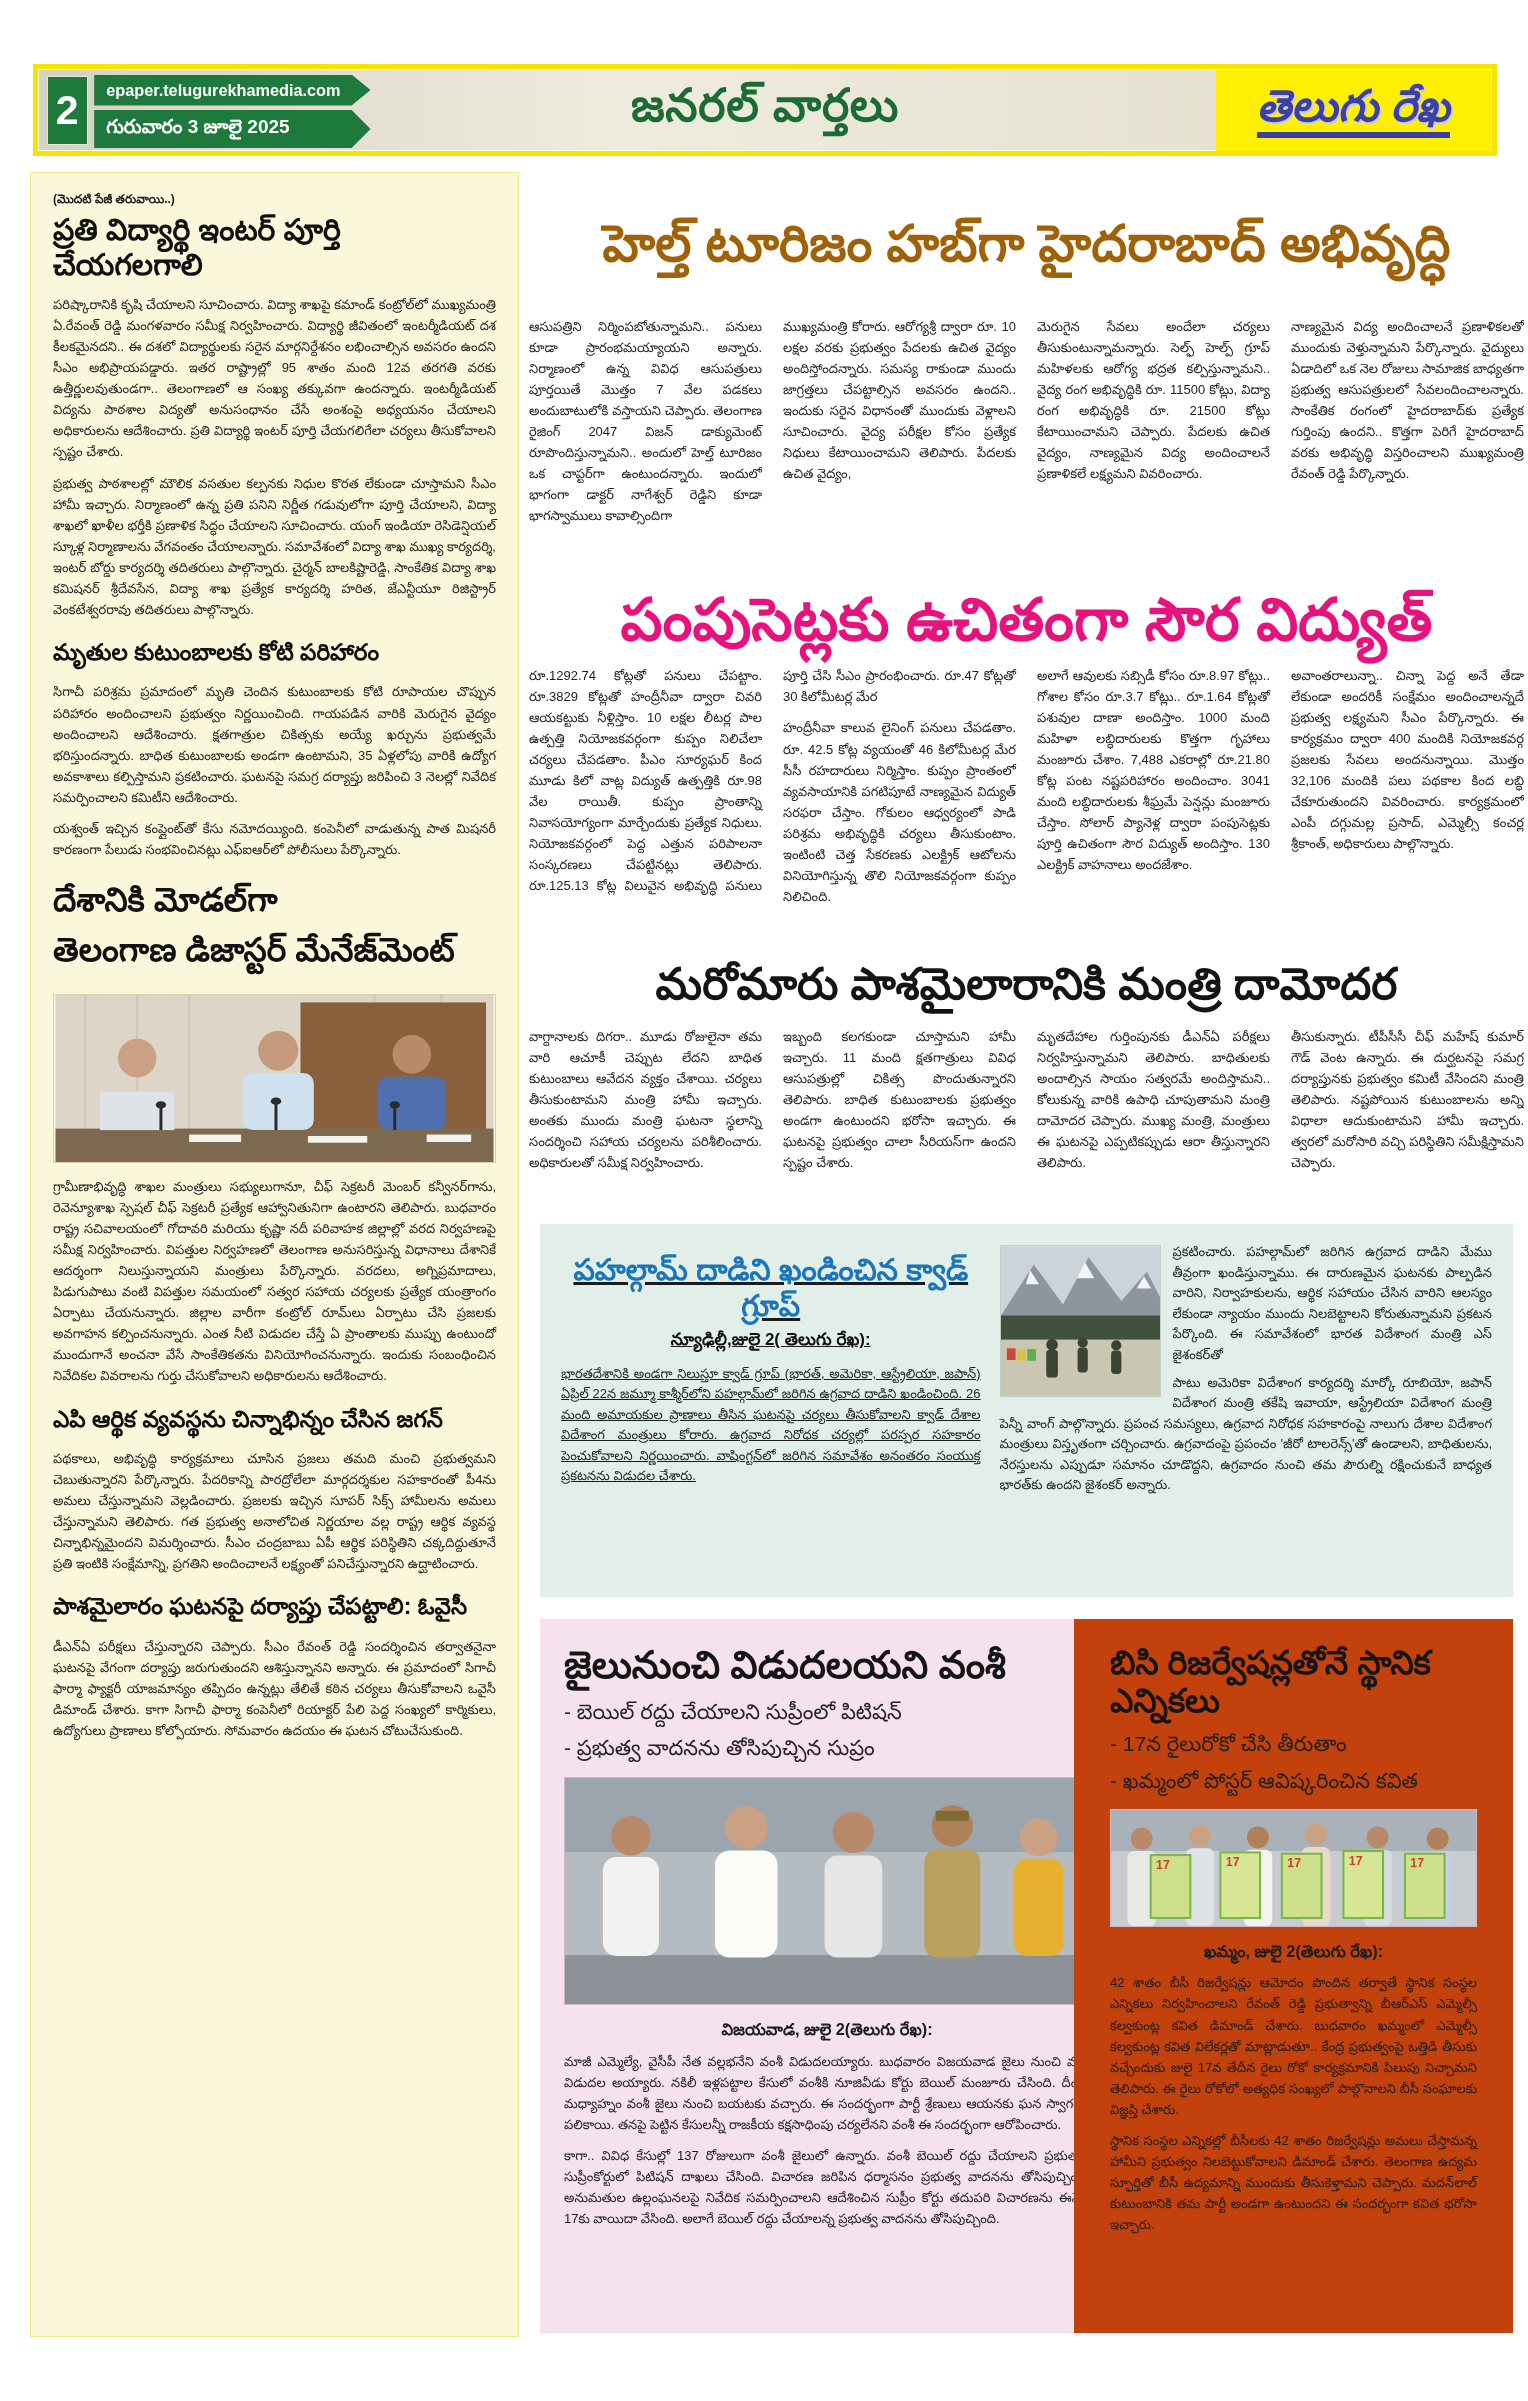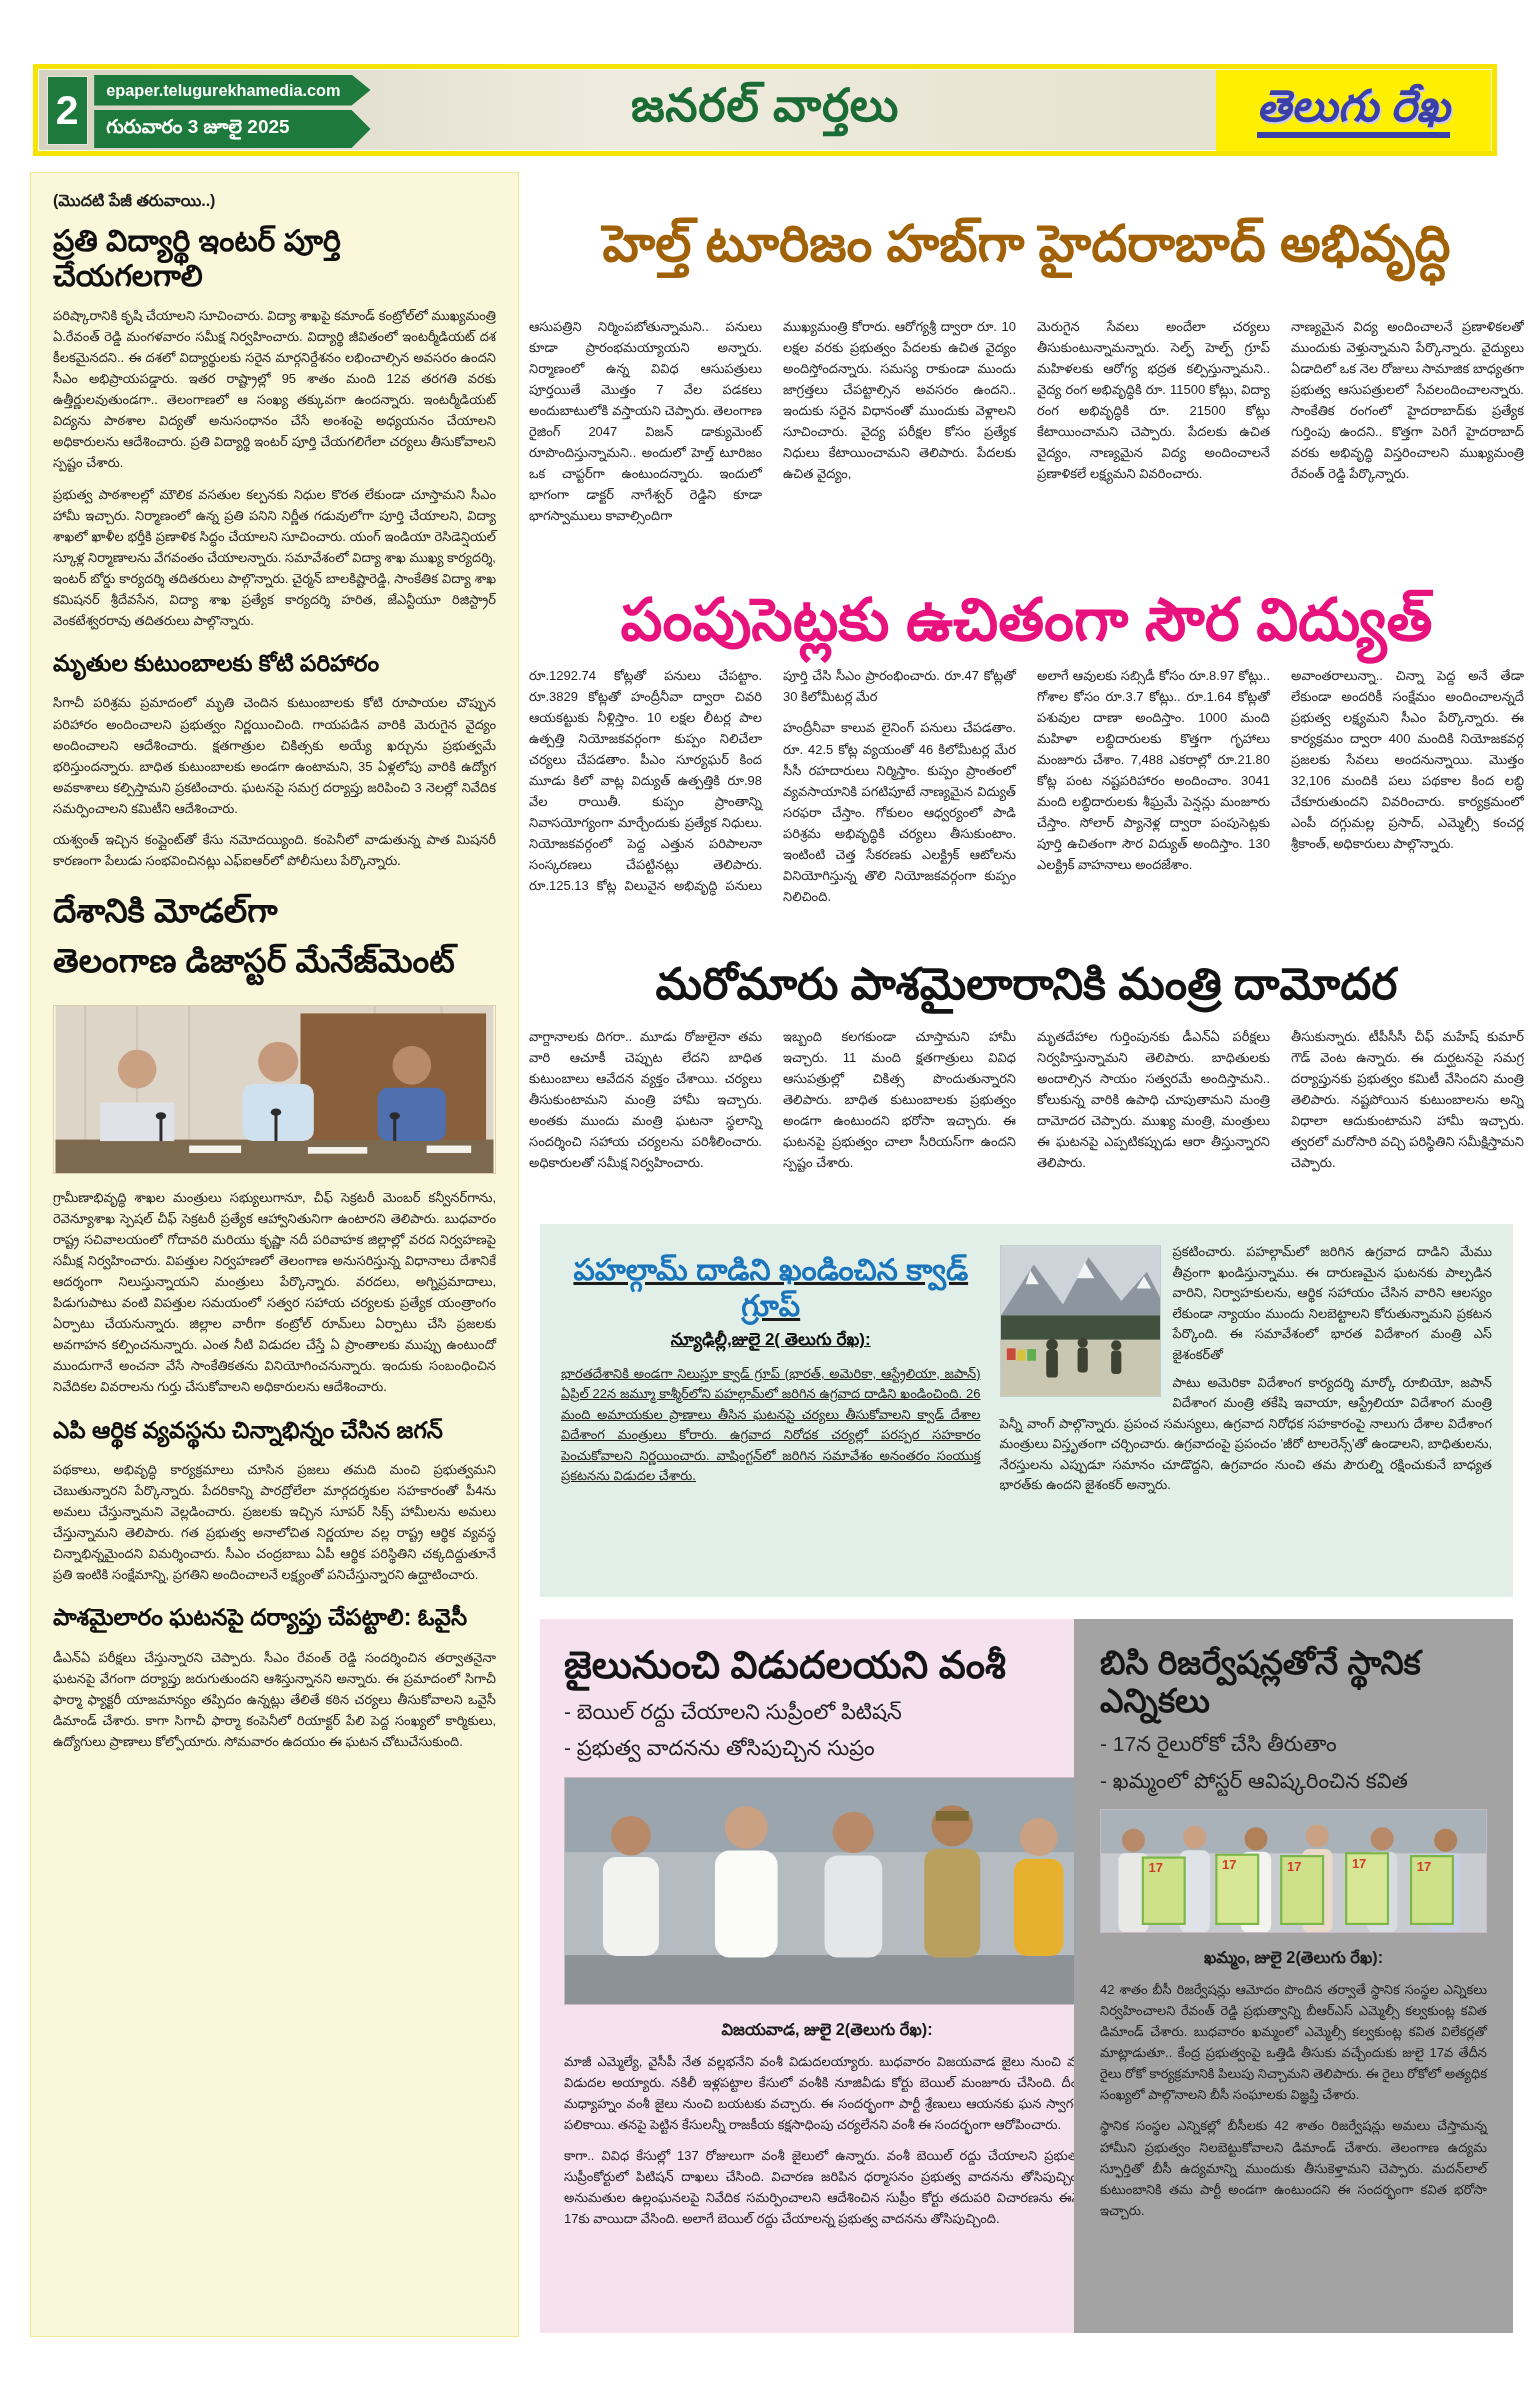--- a/index.html
+++ b/index.html
@@ -14,21 +14,21 @@
   .ribbons{position:absolute;left:55px;top:4.4px;display:flex;flex-direction:column;gap:4.4px;}
   .ribbon{background:#1e7a3c;color:#ffffff;font-weight:bold;padding:6px 30px 6px 12px;clip-path:polygon(0 0,calc(100% - 19px) 0,100% 50%,calc(100% - 19px) 100%,0 100%);white-space:nowrap;}
   .ribbon.url{font-size:16.3px;}
   .ribbon.date{font-size:19px;}
   .section-title{position:absolute;left:0;right:0;text-align:center;font-size:46px;font-weight:bold;color:#1b6b35;letter-spacing:0.7px;}
   .brand-box{position:absolute;right:0px;top:0px;width:275px;height:81px;background:#ffef00;display:flex;align-items:center;justify-content:center;}
   .brand-text{font-size:44px;font-weight:bold;font-style:italic;color:#3b3fa8;text-shadow:1.5px 1.5px 0 #c8c8f0;border-bottom:6px solid #3b3fa8;line-height:1.05;padding-bottom:3px;}
 
   
   .left-col{position:absolute;left:30px;top:172px;width:489px;height:2165px;background:#fbf7da;border:1.5px solid #f0e88e;padding:19px 22px;color:#1d1d1d;}
-  .cont-note{font-size:16px;font-weight:bold;margin-bottom:10px;}
+  .cont-note{font-size:12px;font-weight:bold;margin-bottom:4px;}
   .left-h1{font-size:30px;font-weight:bold;line-height:1.15;margin:3px 0 12px 0;color:#111;}
   .left-sub{font-size:23px;font-weight:bold;margin:19px 0 10.4px 0;color:#111;}
   .left-sub.big{font-size:33px;line-height:1.5;white-space:pre-line;margin:15px 0 15px 0;}
   .body-p{font-size:13px;line-height:1.62;text-align:justify;margin:0 0 10.4px 0;}
   .photo-frame{width:100%;margin:4.4px 0 10.4px 0;border:0.7px solid #d8cfae;}
 
   
   .art-head-red{position:absolute;left:529px;top:183px;width:995px;text-align:center;font-size:51px;font-weight:bold;color:#a16207;line-height:1.05;}
   .art-body{position:absolute;left:529px;width:995px;column-gap:21px;font-size:13px;line-height:1.6;text-align:justify;color:#1c1c1c;overflow:hidden;}
   .health-body{top:316px;height:222px;column-count:4;}
@@ -41,21 +41,21 @@
   .quad-box{position:absolute;left:540px;top:1224px;width:973px;height:373px;background:#e2efe9;padding:18px 21px;display:flex;gap:19px;color:#1c1c1c;}
   .quad-left{width:46%;text-decoration:underline;}
   .quad-head{font-size:30px;font-weight:bold;color:#1b75bb;text-align:center;line-height:1.2;margin:10.4px 0 6px 0;}
   .quad-dateline{font-size:17px;font-weight:bold;text-align:center;margin-bottom:10.4px;color:#111;}
   .quad-right{width:54%;font-size:13px;line-height:1.58;text-align:justify;}
   .quad-photo{float:left;width:161px;height:152px;margin:3px 12px 6px 0;border:0.7px solid #bfcfc8;}
   .quad-p{font-size:13px;line-height:1.58;text-align:justify;margin:0 0 7.4px 0;}
 
   
   .jail-box{position:absolute;left:540px;top:1619px;width:574px;height:714px;background:#f5e2ee;padding:19px 24px;color:#1c1c1c;}
-  .bc-box{position:absolute;left:1074px;top:1619px;width:439px;height:714px;background:#a3a3a3;padding:19px 26px;color:#1c1c1c;}
+  .bc-box{position:absolute;left:1074px;top:1619px;width:439px;height:714px;background:#c2410c;padding:19px 36px;color:#1c1c1c;}
   .box-head{font-weight:bold;color:#151515;line-height:1.15;margin:6px 0 10.4px 0;}
   .jail-box .box-head{font-size:38px;}
   .bc-box .box-head{font-size:33px;}
   .box-bullet{font-size:21px;color:#222;margin:0 0 9px 0;line-height:1.3;}
   .box-dateline{font-size:16.3px;font-weight:bold;text-align:center;margin:9px 0 7.4px 0;}
   .box-photo{width:100%;margin:6px 0 3px 0;border:0.7px solid #cbb9c5;}
 </style>
 </head>
 <body>
 

